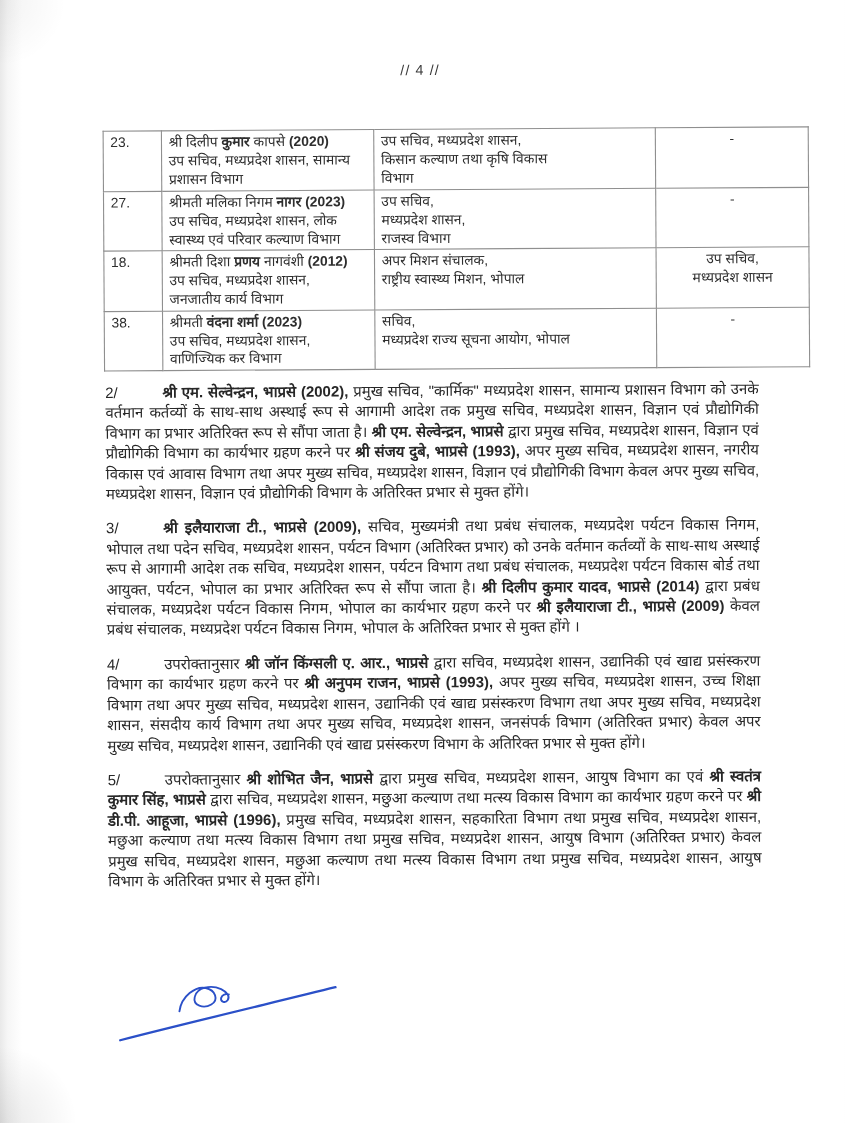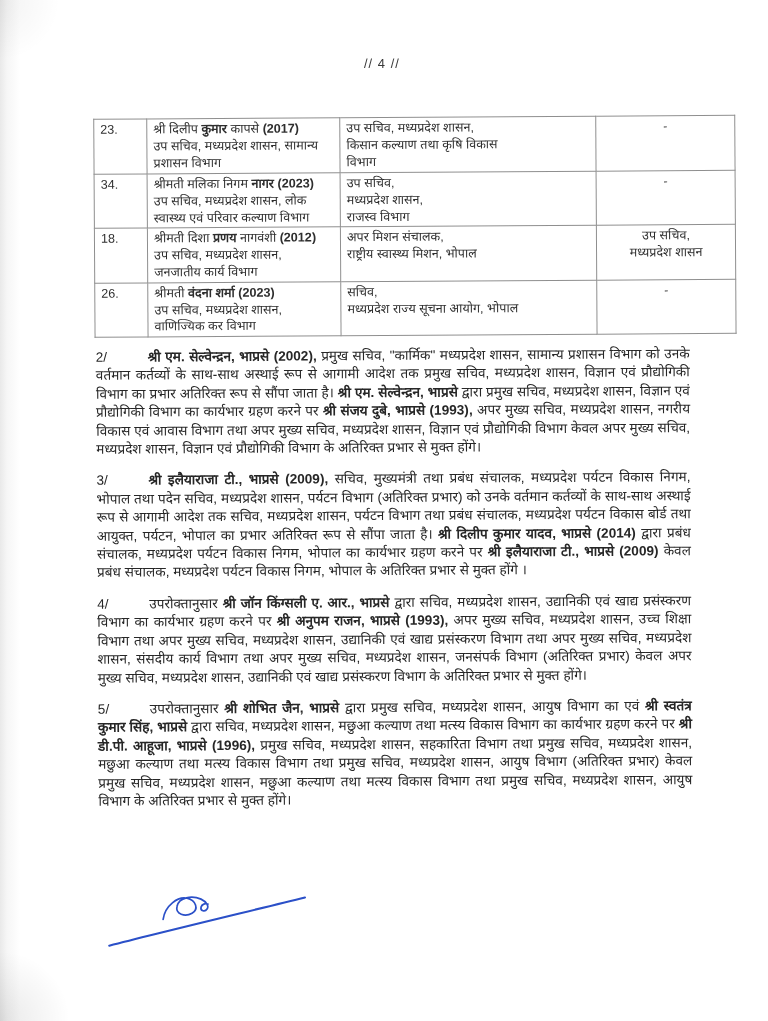--- a/index.html
+++ b/index.html
@@ -62,35 +62,35 @@
 <div class="page">
   <div class="content">
 
     <div class="page-num">// 4 //</div>
 
     <table class="officers">
       <tbody>
           <tr class="r0">
             <td class="c-serial">23.</td>
             <td class="c-officer">
-              <div class="cell-line"><span>श्री दिलीप </span><span class="b">कुमार</span><span> कापसे </span><span class="b">(2017)</span></div>
+              <div class="cell-line"><span>श्री दिलीप </span><span class="b">कुमार</span><span> कापसे </span><span class="b">(2020)</span></div>
               <div class="cell-line"><span>उप सचिव, मध्यप्रदेश शासन, सामान्य</span></div>
               <div class="cell-line"><span>प्रशासन विभाग</span></div>
             </td>
             <td class="c-charge">
               <div class="cell-line"><span>उप सचिव, मध्यप्रदेश शासन,</span></div>
               <div class="cell-line"><span>किसान कल्याण तथा कृषि विकास</span></div>
               <div class="cell-line"><span>विभाग</span></div>
             </td>
             <td class="c-remark">
               <div class="cell-line"><span>-</span></div>
             </td>
           </tr>
           <tr class="r1">
-            <td class="c-serial">34.</td>
+            <td class="c-serial">27.</td>
             <td class="c-officer">
               <div class="cell-line"><span>श्रीमती मलिका निगम </span><span class="b">नागर (2023)</span></div>
               <div class="cell-line"><span>उप सचिव, मध्यप्रदेश शासन, लोक</span></div>
               <div class="cell-line"><span>स्वास्थ्य एवं परिवार कल्याण विभाग</span></div>
             </td>
             <td class="c-charge">
               <div class="cell-line"><span>उप सचिव,</span></div>
               <div class="cell-line"><span>मध्यप्रदेश शासन,</span></div>
               <div class="cell-line"><span>राजस्व विभाग</span></div>
             </td>
@@ -108,21 +108,21 @@
             <td class="c-charge">
               <div class="cell-line"><span>अपर मिशन संचालक,</span></div>
               <div class="cell-line"><span>राष्ट्रीय स्वास्थ्य मिशन, भोपाल</span></div>
             </td>
             <td class="c-remark">
               <div class="cell-line"><span>उप सचिव,</span></div>
               <div class="cell-line"><span>मध्यप्रदेश शासन</span></div>
             </td>
           </tr>
           <tr class="r3">
-            <td class="c-serial">26.</td>
+            <td class="c-serial">38.</td>
             <td class="c-officer">
               <div class="cell-line"><span>श्रीमती </span><span class="b">वंदना शर्मा (2023)</span></div>
               <div class="cell-line"><span>उप सचिव, मध्यप्रदेश शासन,</span></div>
               <div class="cell-line"><span>वाणिज्यिक कर विभाग</span></div>
             </td>
             <td class="c-charge">
               <div class="cell-line"><span>सचिव,</span></div>
               <div class="cell-line"><span>मध्यप्रदेश राज्य सूचना आयोग, भोपाल</span></div>
             </td>
             <td class="c-remark">

